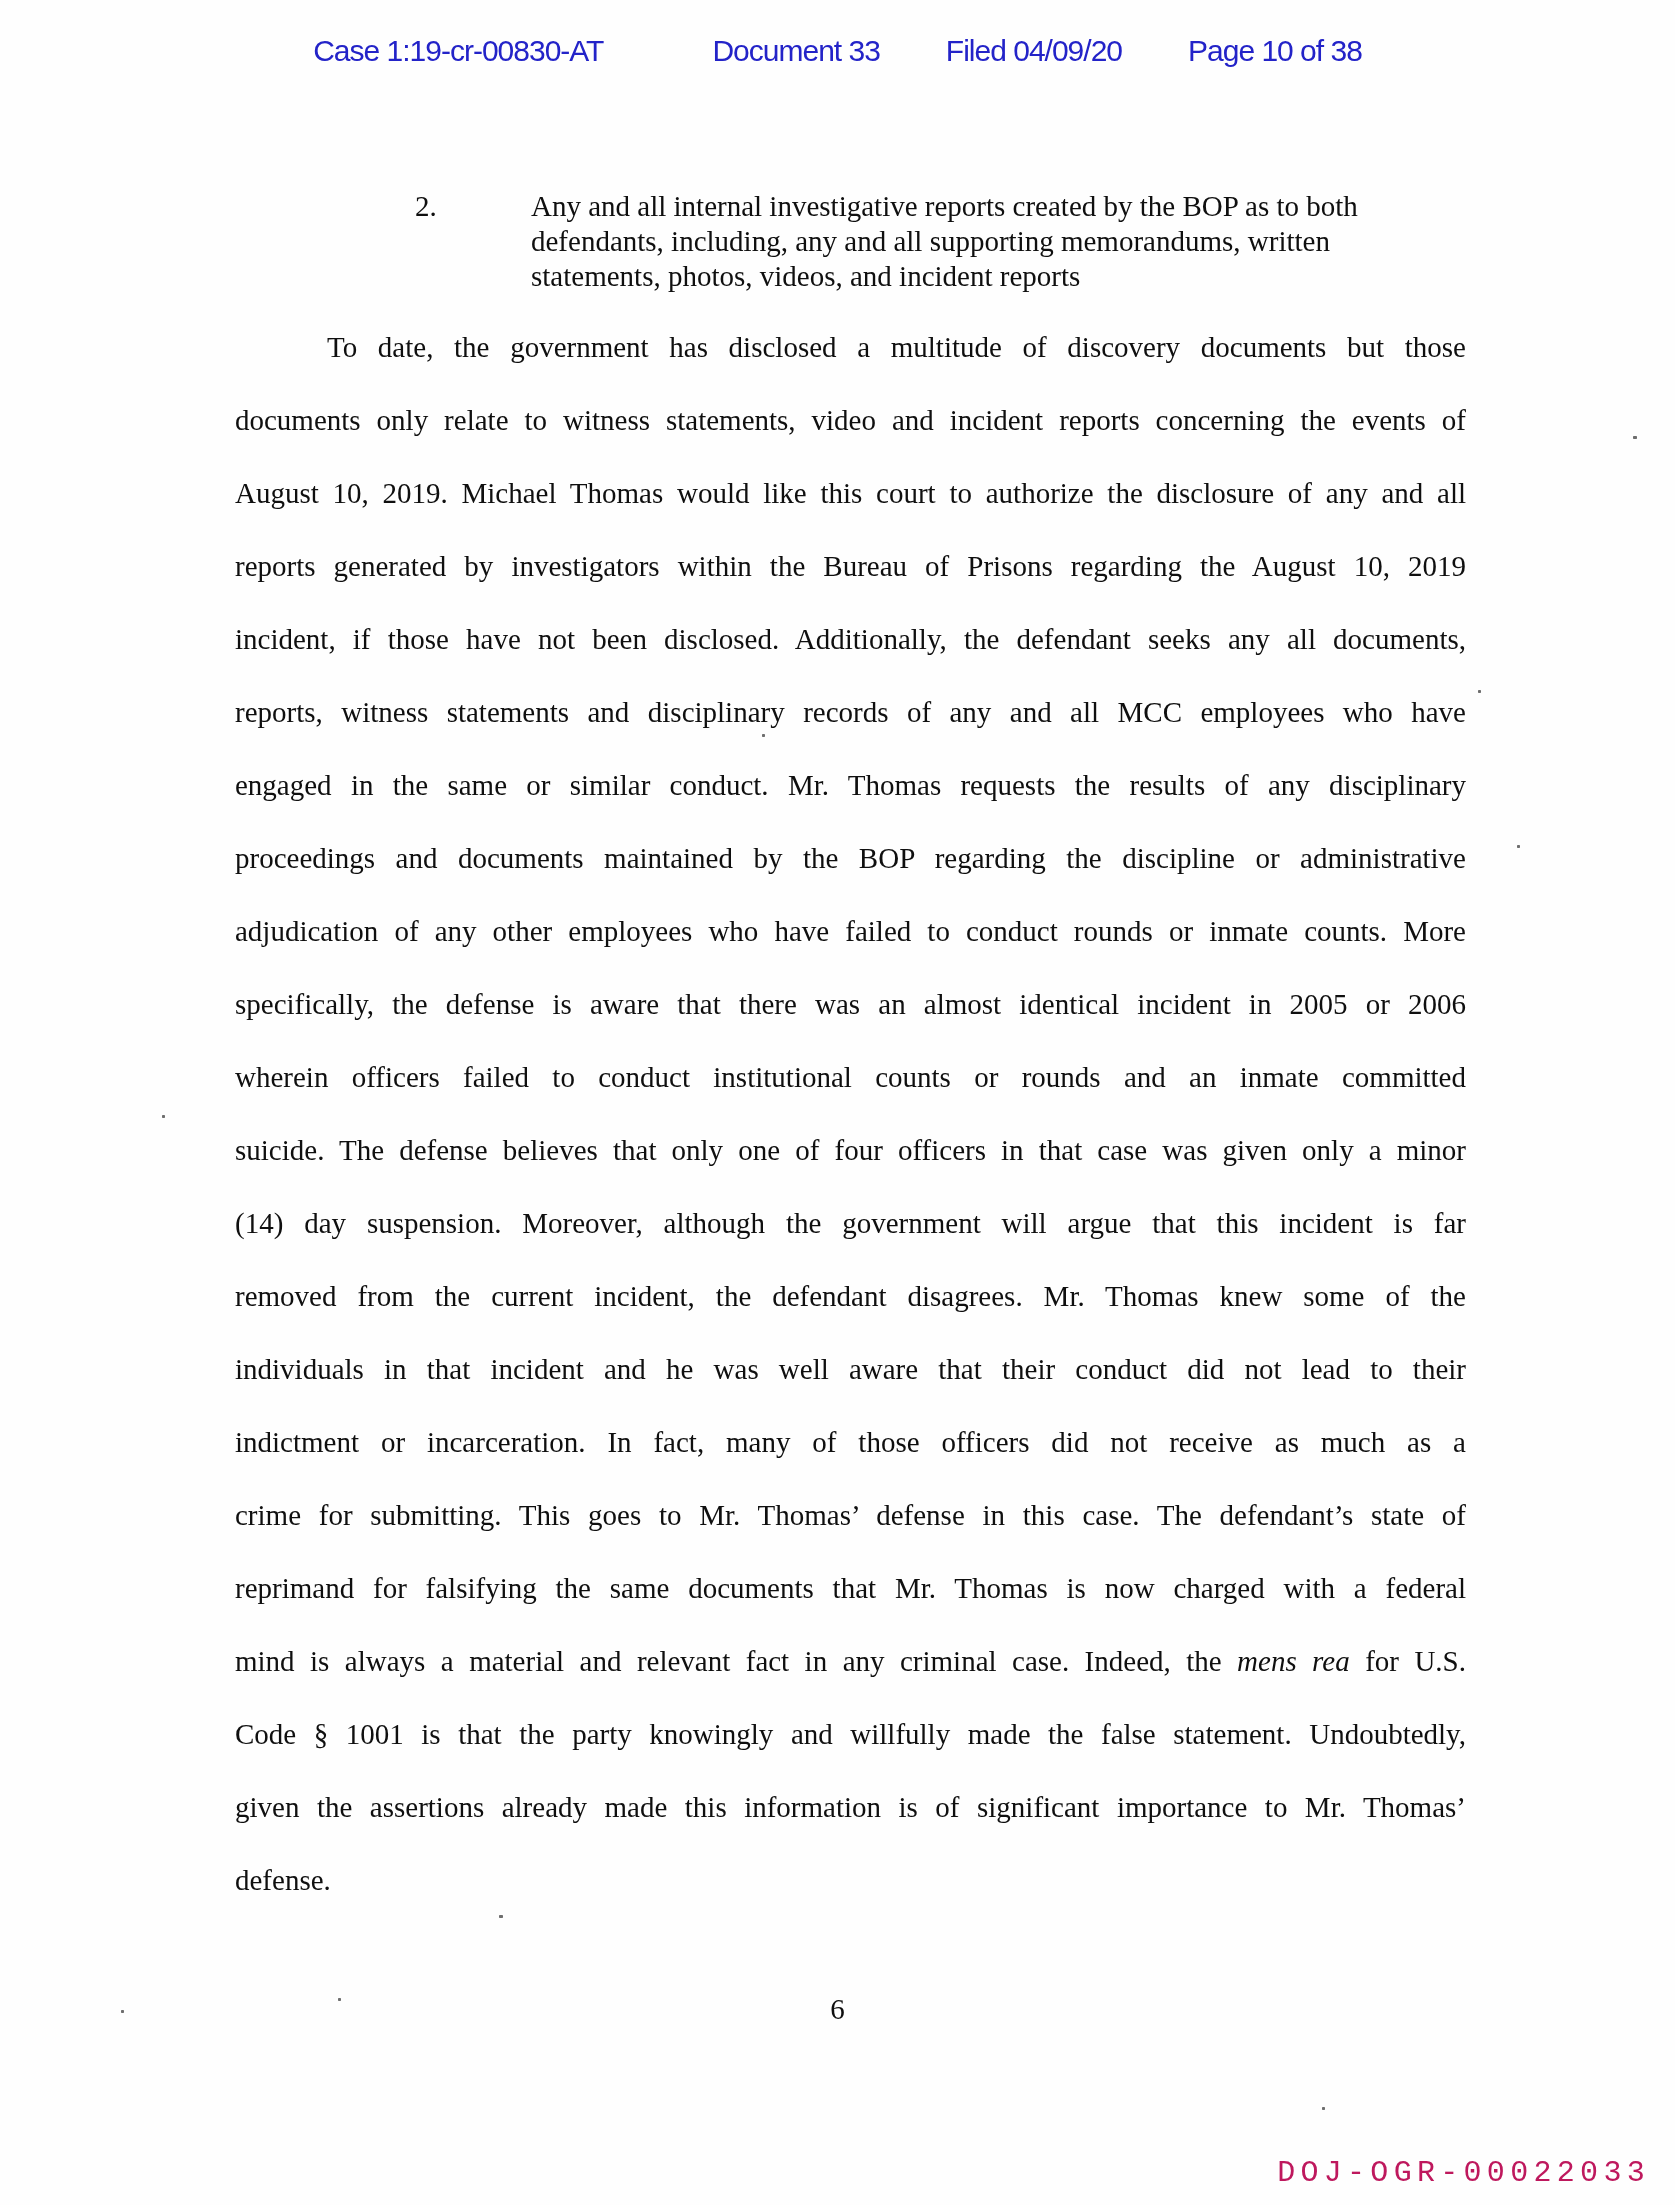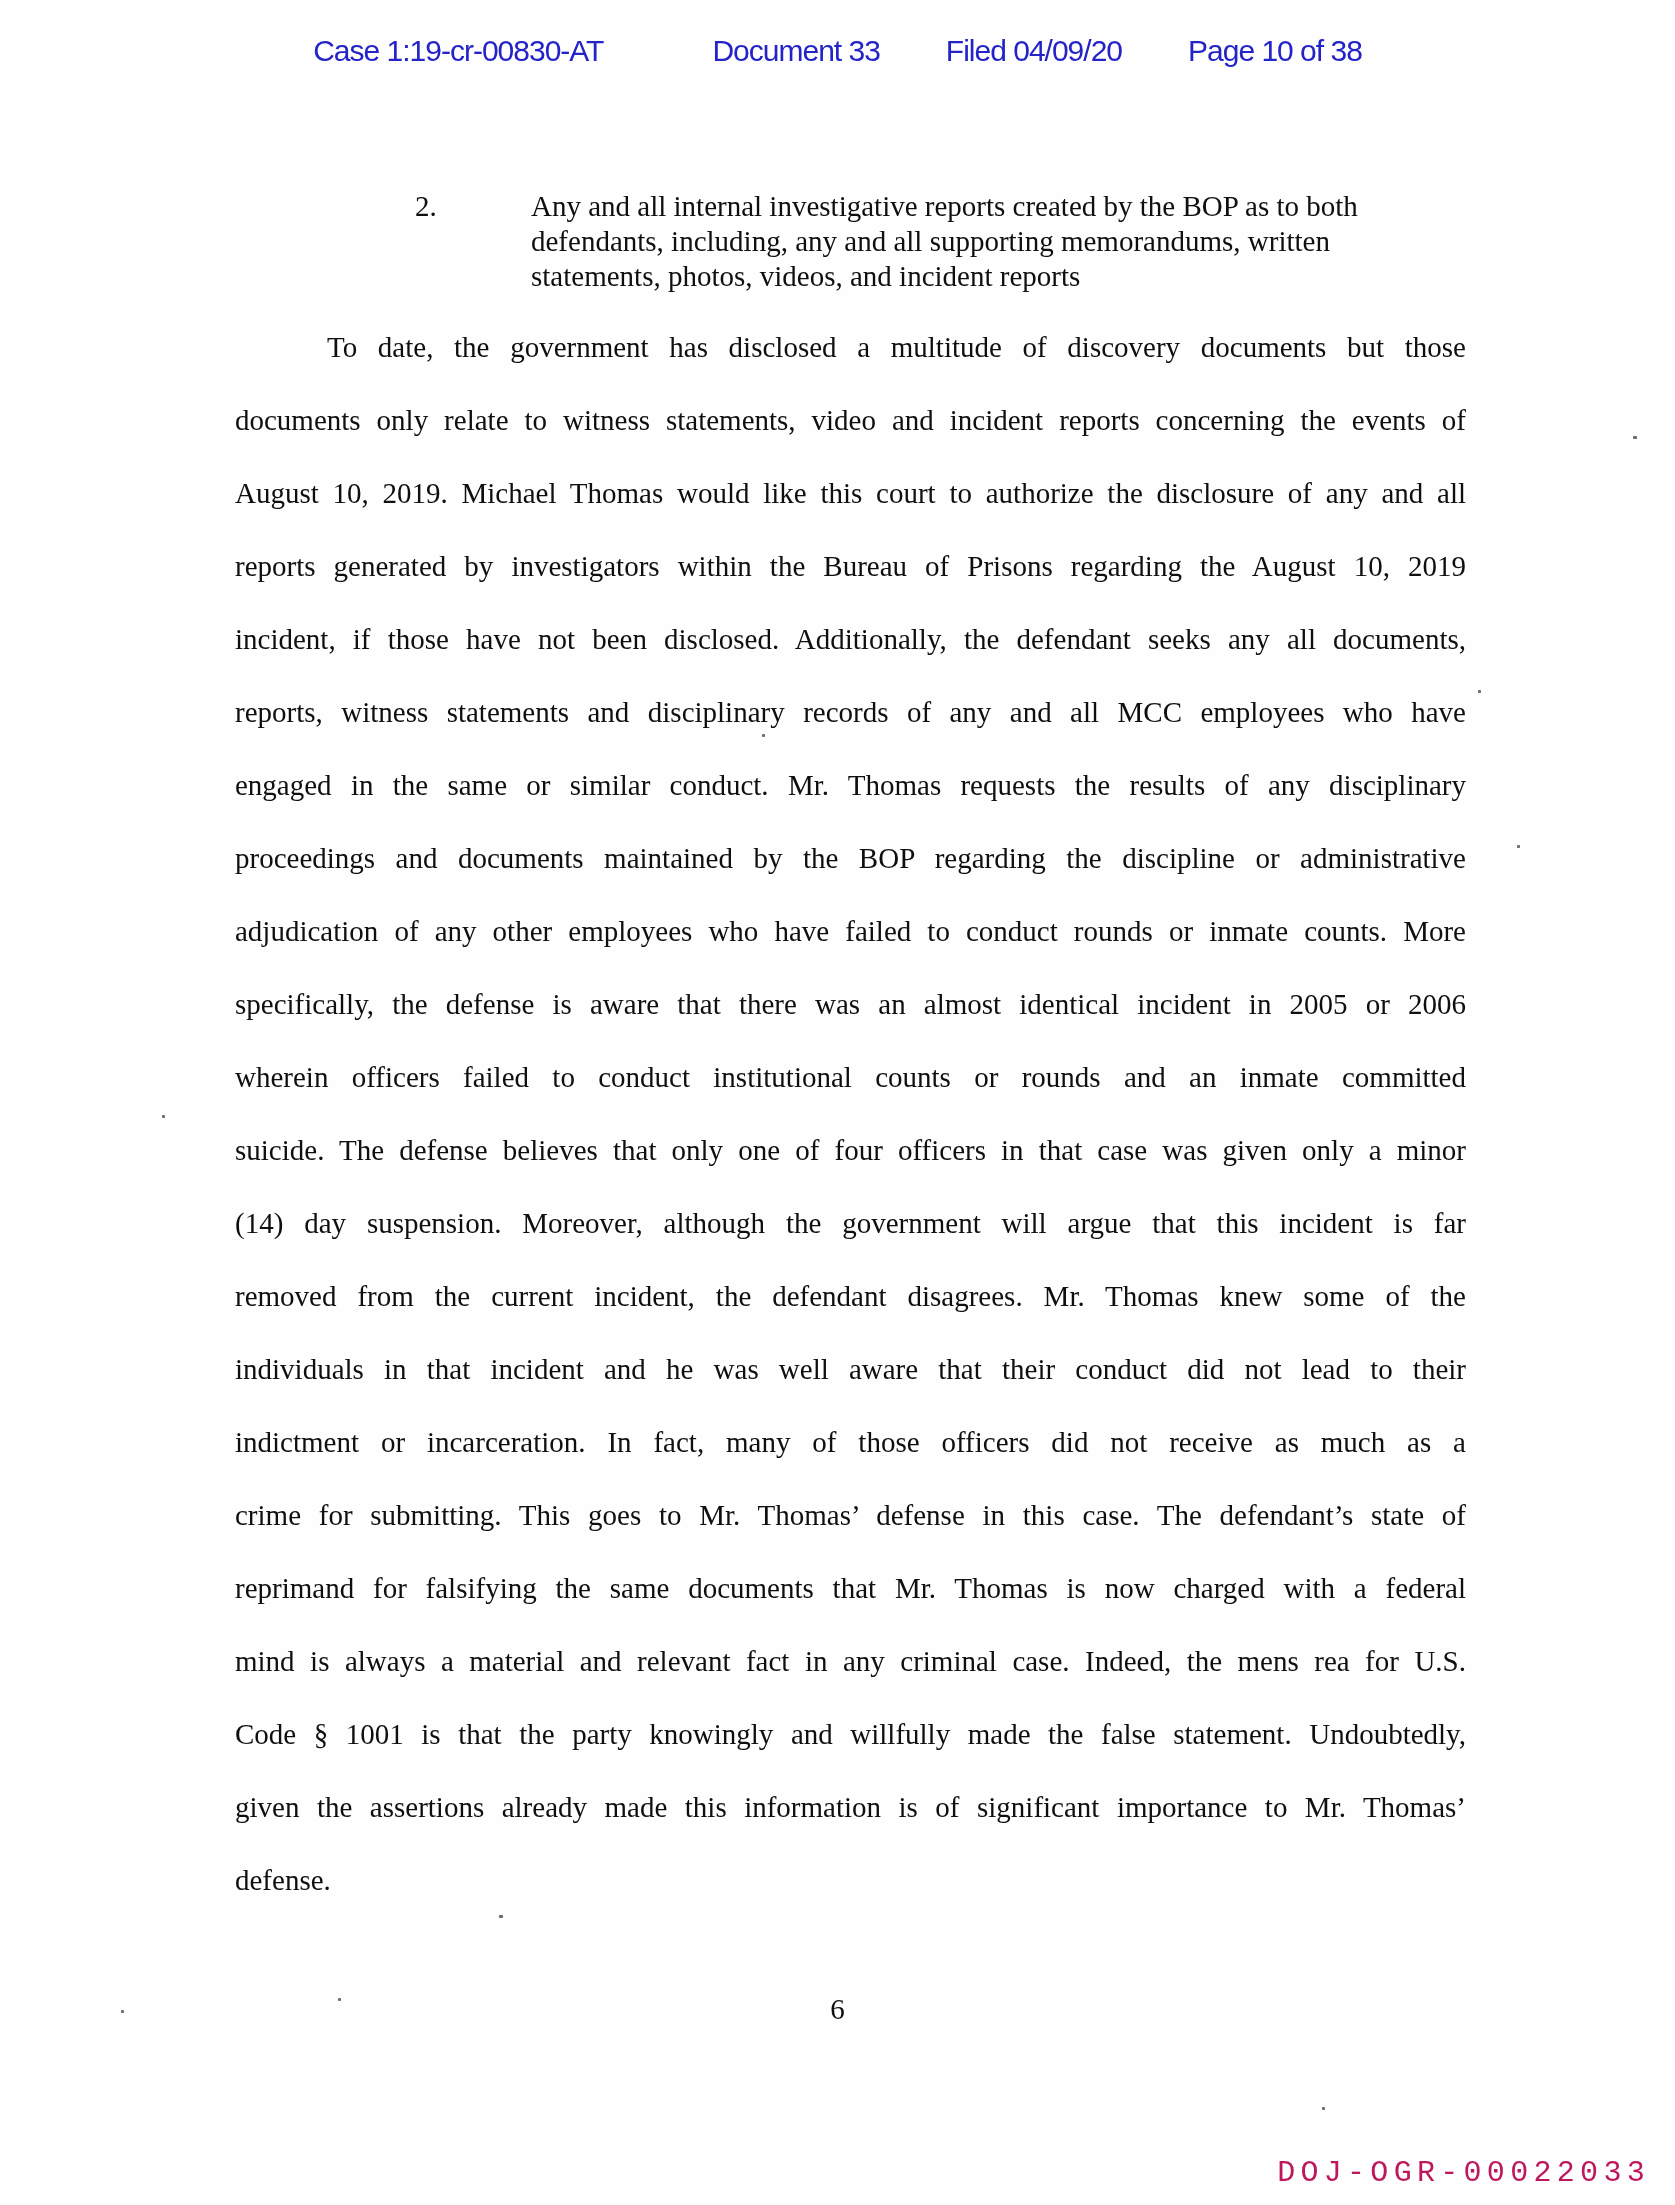--- a/index.html
+++ b/index.html
@@ -46,21 +46,21 @@
     width: 1231px;
     font-size: 29px;
   }
   .line {
     line-height: 73px;
     text-align: justify;
     text-align-last: justify;
   }
   .line.noj { text-align-last: left; }
   .line.ind { text-indent: 92px; }
-  .it { }
+  .it { font-style: italic; }
   
   .page-number {
     position: absolute;
     top: 1993px; left: 0; right: 0;
     text-align: center;
     font-size: 29px;
   }
   .bates {
     position: absolute;
     top: 2156px;

